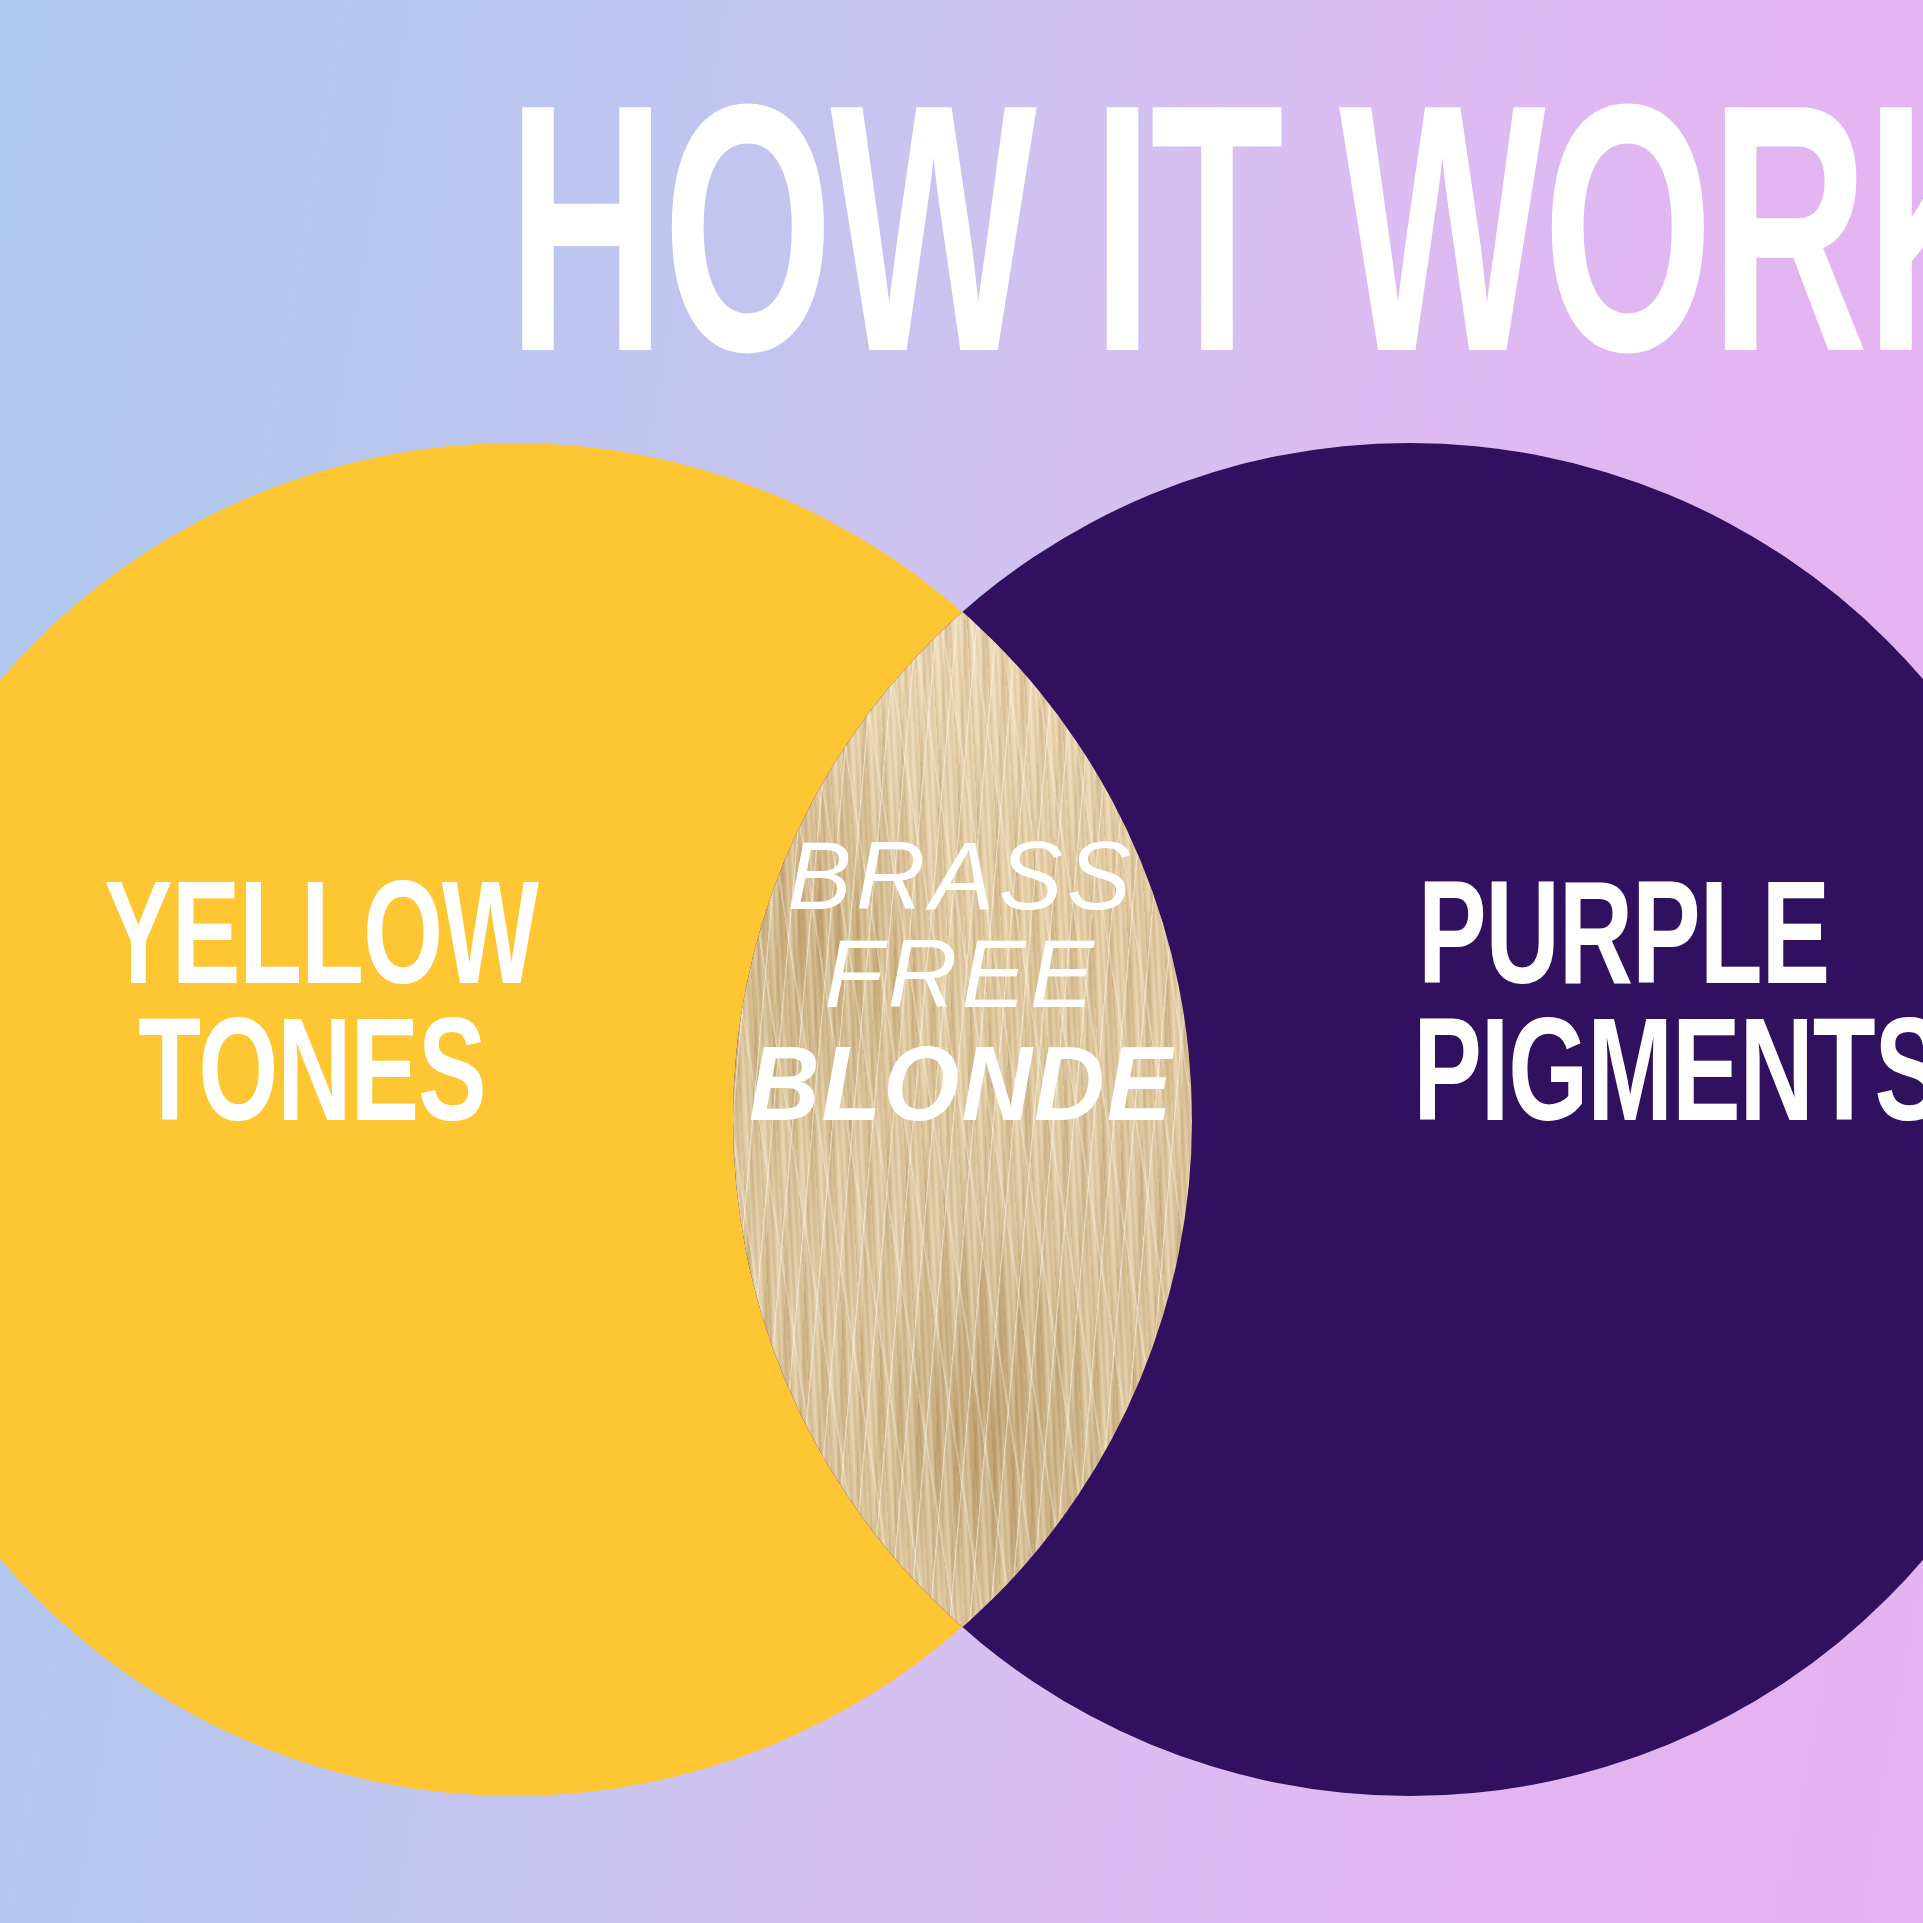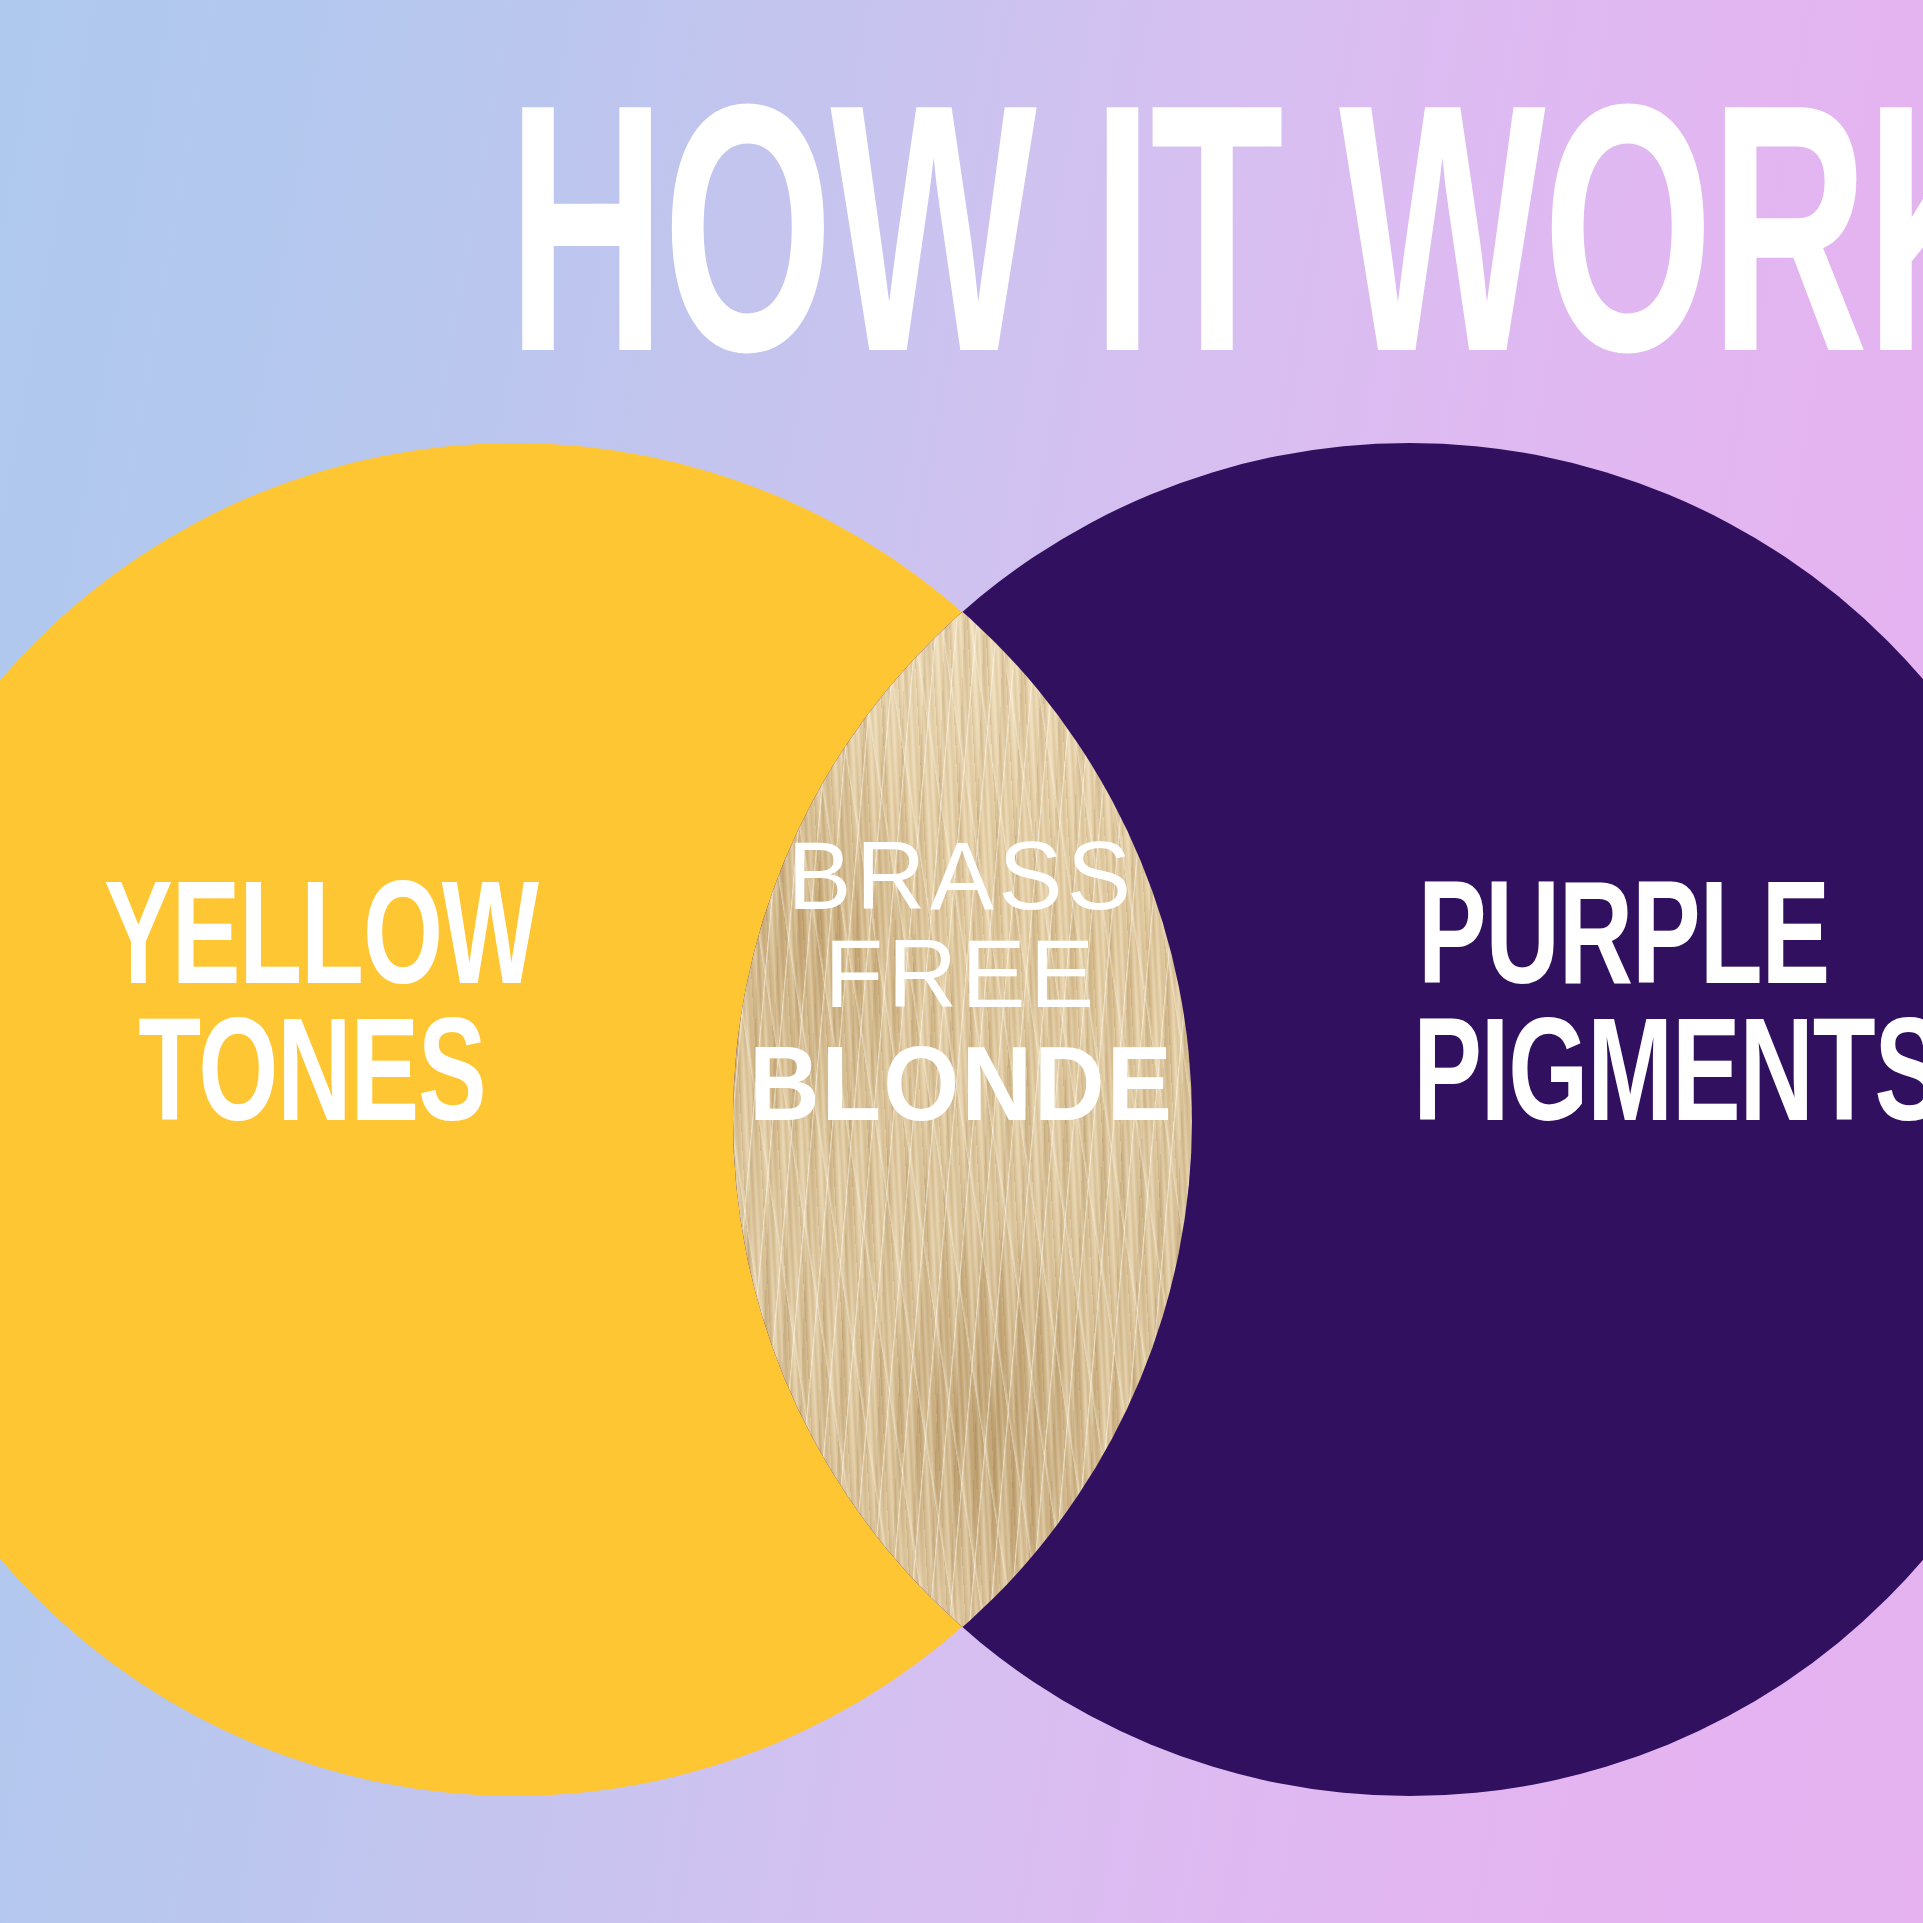--- a/index.html
+++ b/index.html
@@ -137,20 +137,21 @@
   #label-yellow{ left:15px;  top:864px;  width:594px;  transform-origin:center center; }
   #label-purple{ left:1323px; top:864px; width:601px;  transform-origin:center center; }
 
   #label-center{
     position:absolute;
     z-index:8;
     left:676px; top:827px;
     width:571px;
     text-align:center;
     color:#FFFFFF;
+    font-style:italic;
   }
   #label-center .l1, #label-center .l2{
     display:block;
     font-family:"Liberation Sans", sans-serif;
     font-weight:400;
     font-size:96px;
     line-height:1.02;
     letter-spacing:4.5px;
   }
   #label-center .l3{

